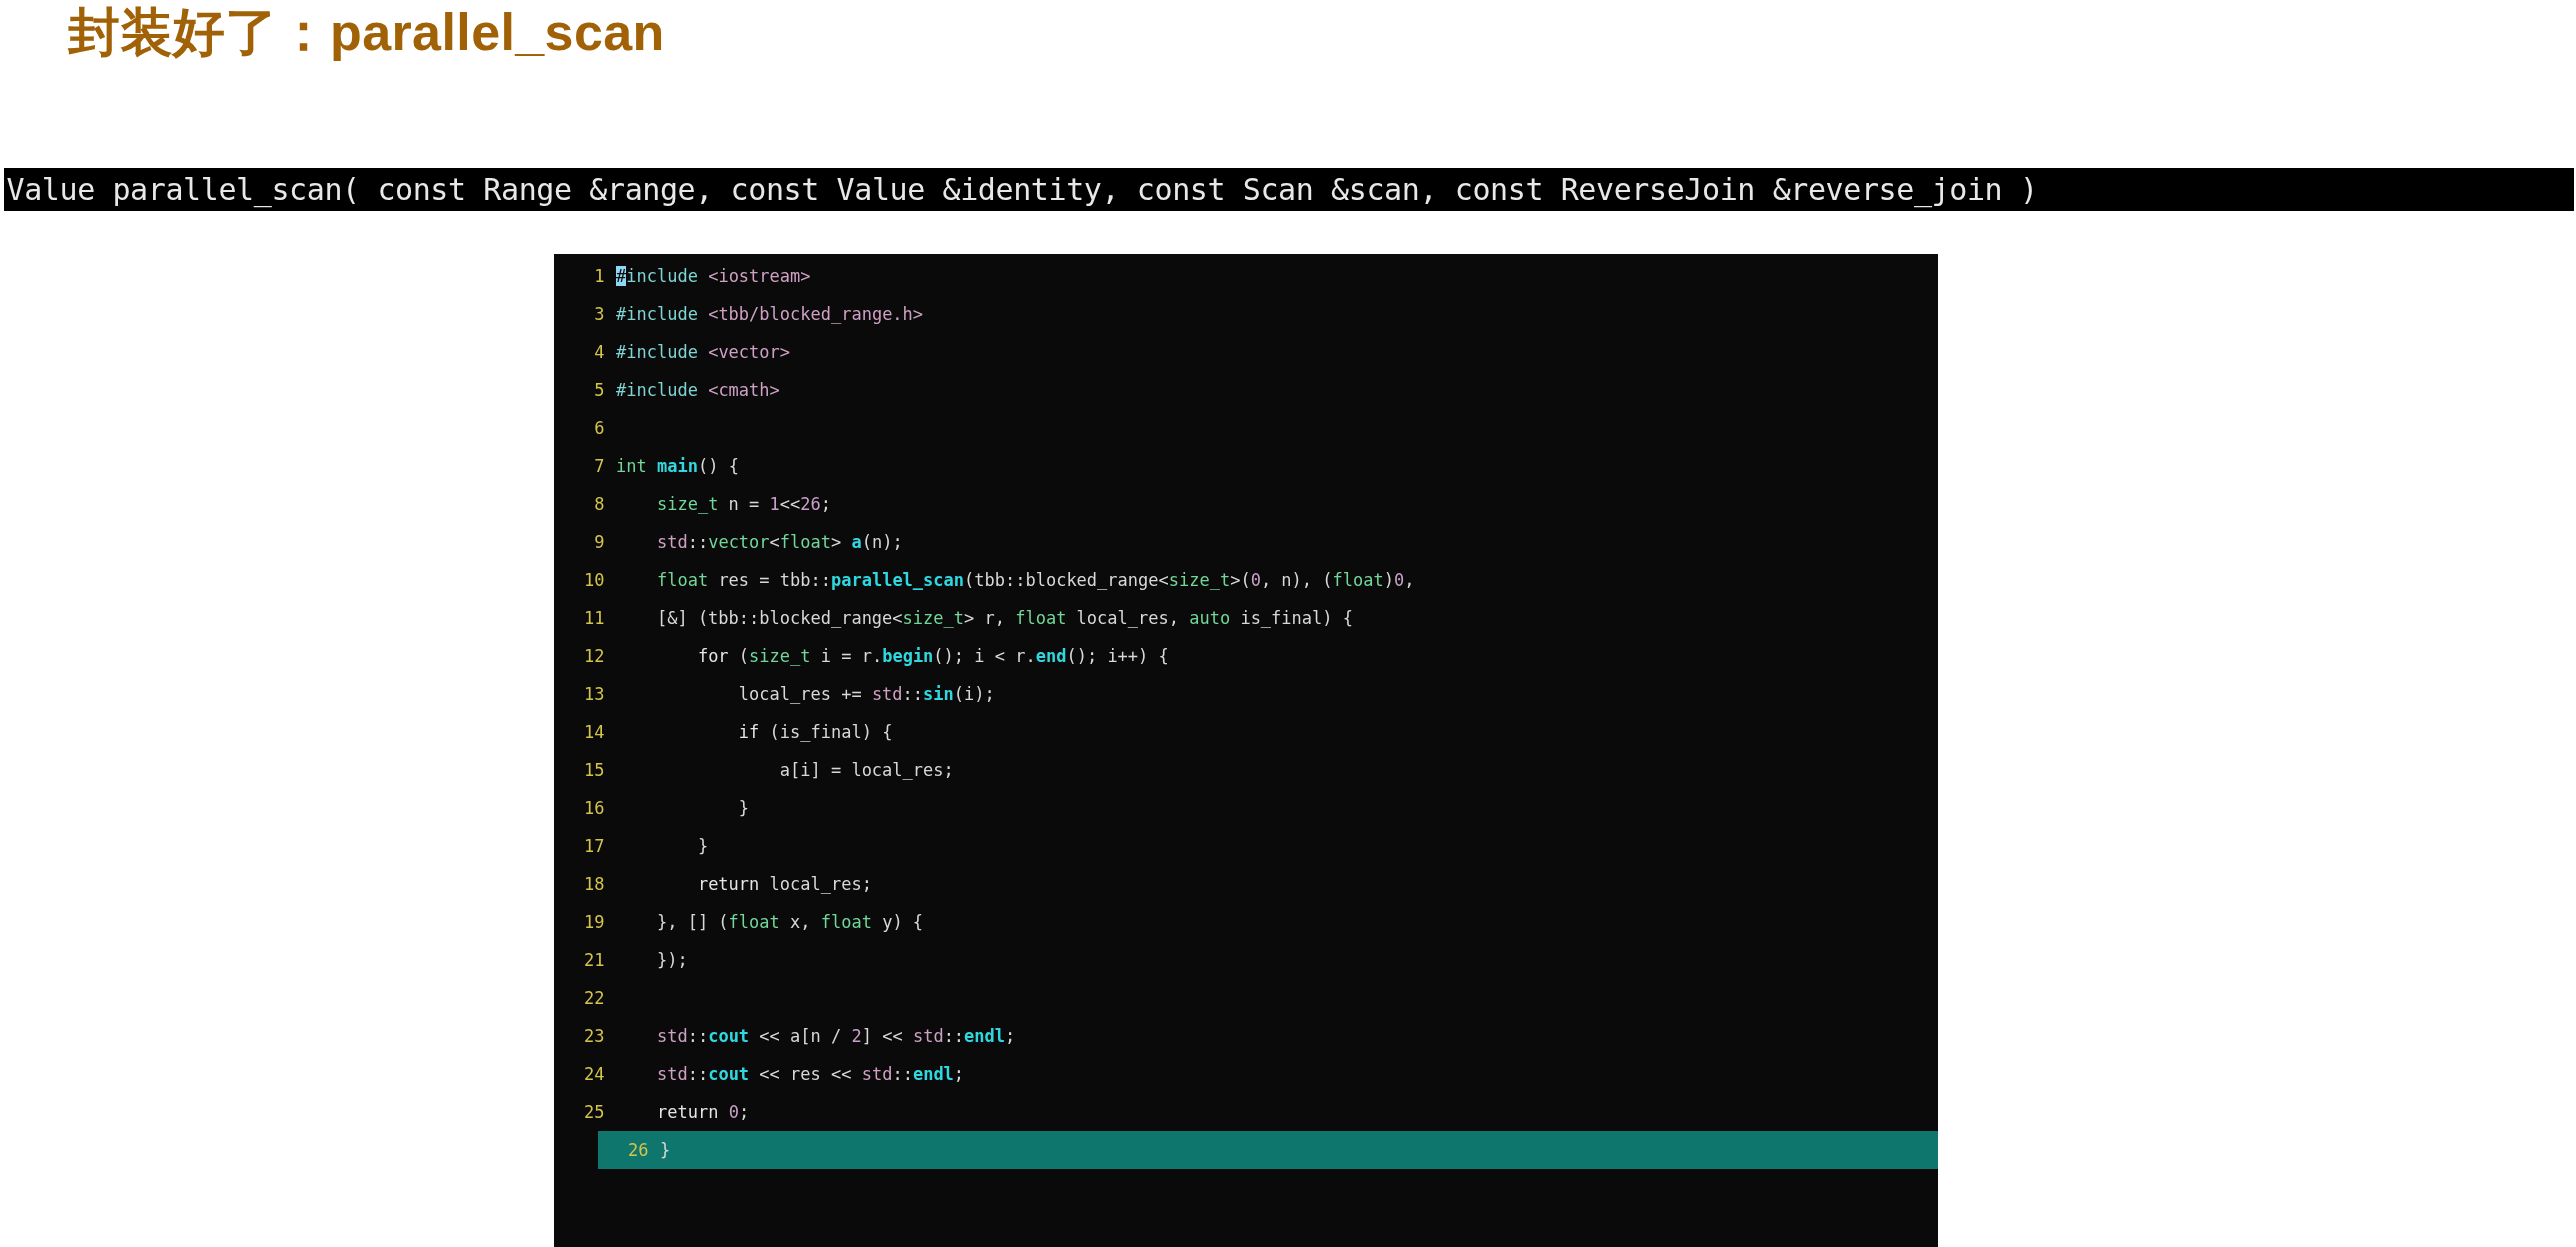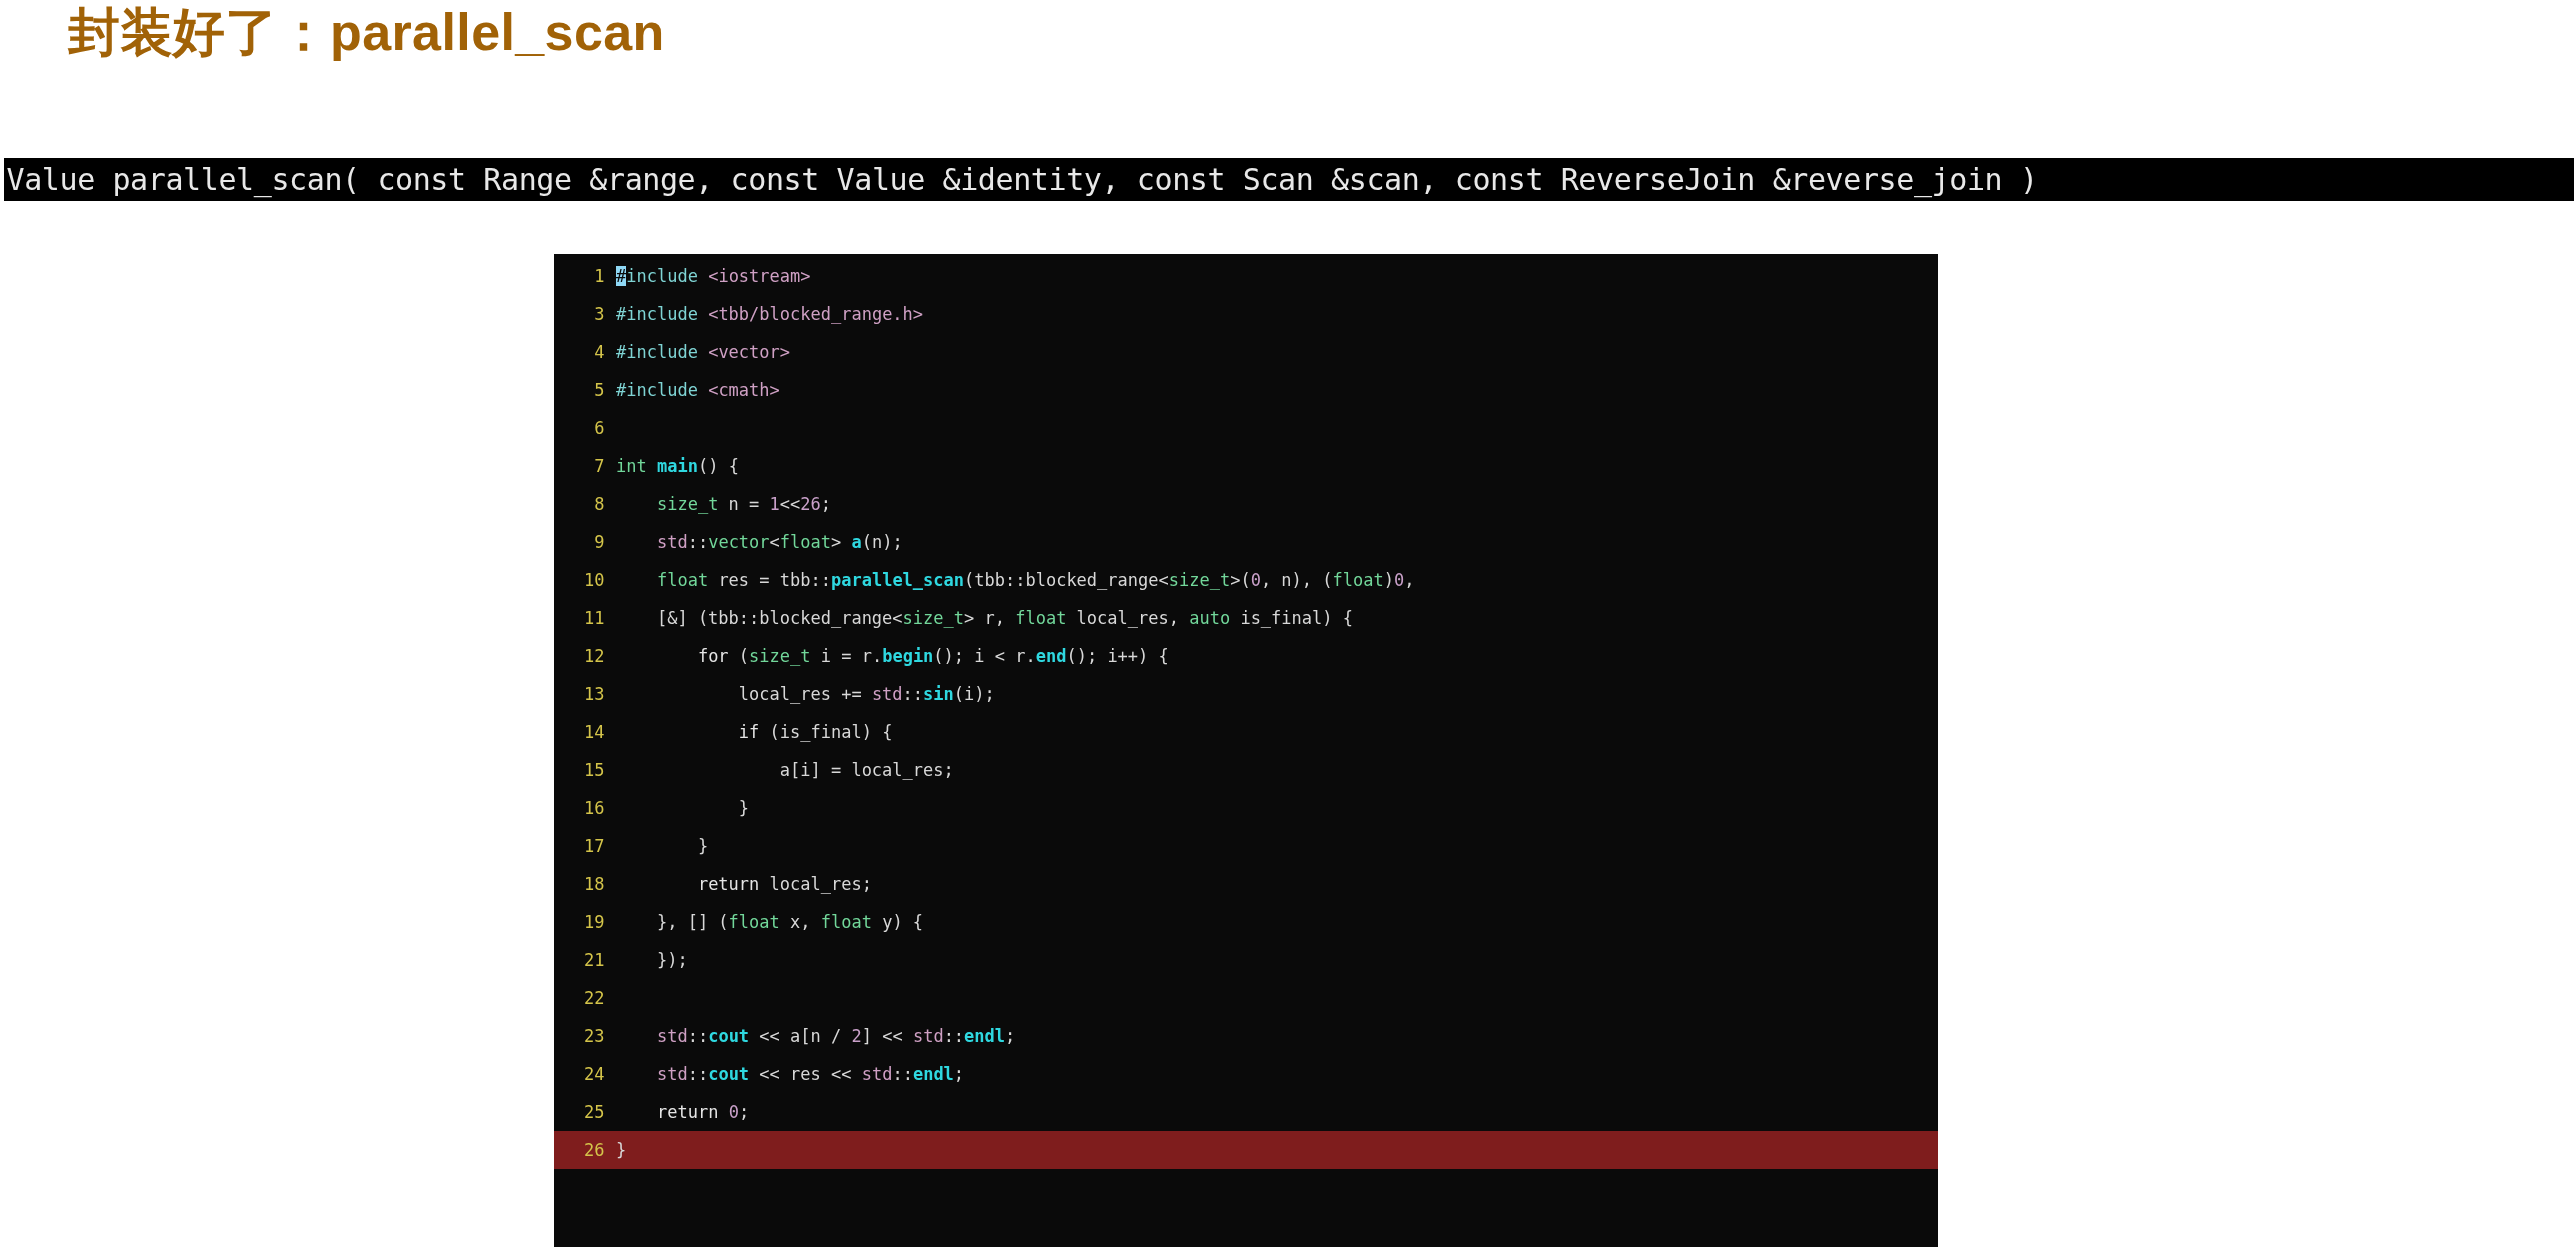--- a/index.html
+++ b/index.html
@@ -28,21 +28,21 @@
     letter-spacing: 0.4px;
     white-space: nowrap;
     line-height: 1.15;
     font-family: "Liberation Sans", "DejaVu Sans", sans-serif;
   }
 
   
   #signature-bar {
     position: absolute;
     left: 3.6px;
-    top: 158px;
+    top: 168px;
     width: 2570px;
     height: 43px;
     background: #000000;
     color: #e8e8e8;
     font-family: "DejaVu Sans Mono", "Liberation Mono", monospace;
     font-size: 30px;
     line-height: 43px;
     white-space: nowrap;
     overflow: hidden;
     letter-spacing: -0.4px;
@@ -65,21 +65,22 @@
     box-sizing: border-box;
     padding-top: 2.9px;
   }
   .code-line {
     height: 38px;
     white-space: pre;
     display: block;
     position: relative;
   }
   .code-line.current {
-    background: #7f1d1d;
+    background: #0f766e;
+    margin-left: 44px;
   }
   .ln {
     display: inline-block;
     width: 62px;
     text-align: right;
     color: #d4c44a;
     padding-right: 11.5px;
     box-sizing: border-box;
     user-select: none;
   }

